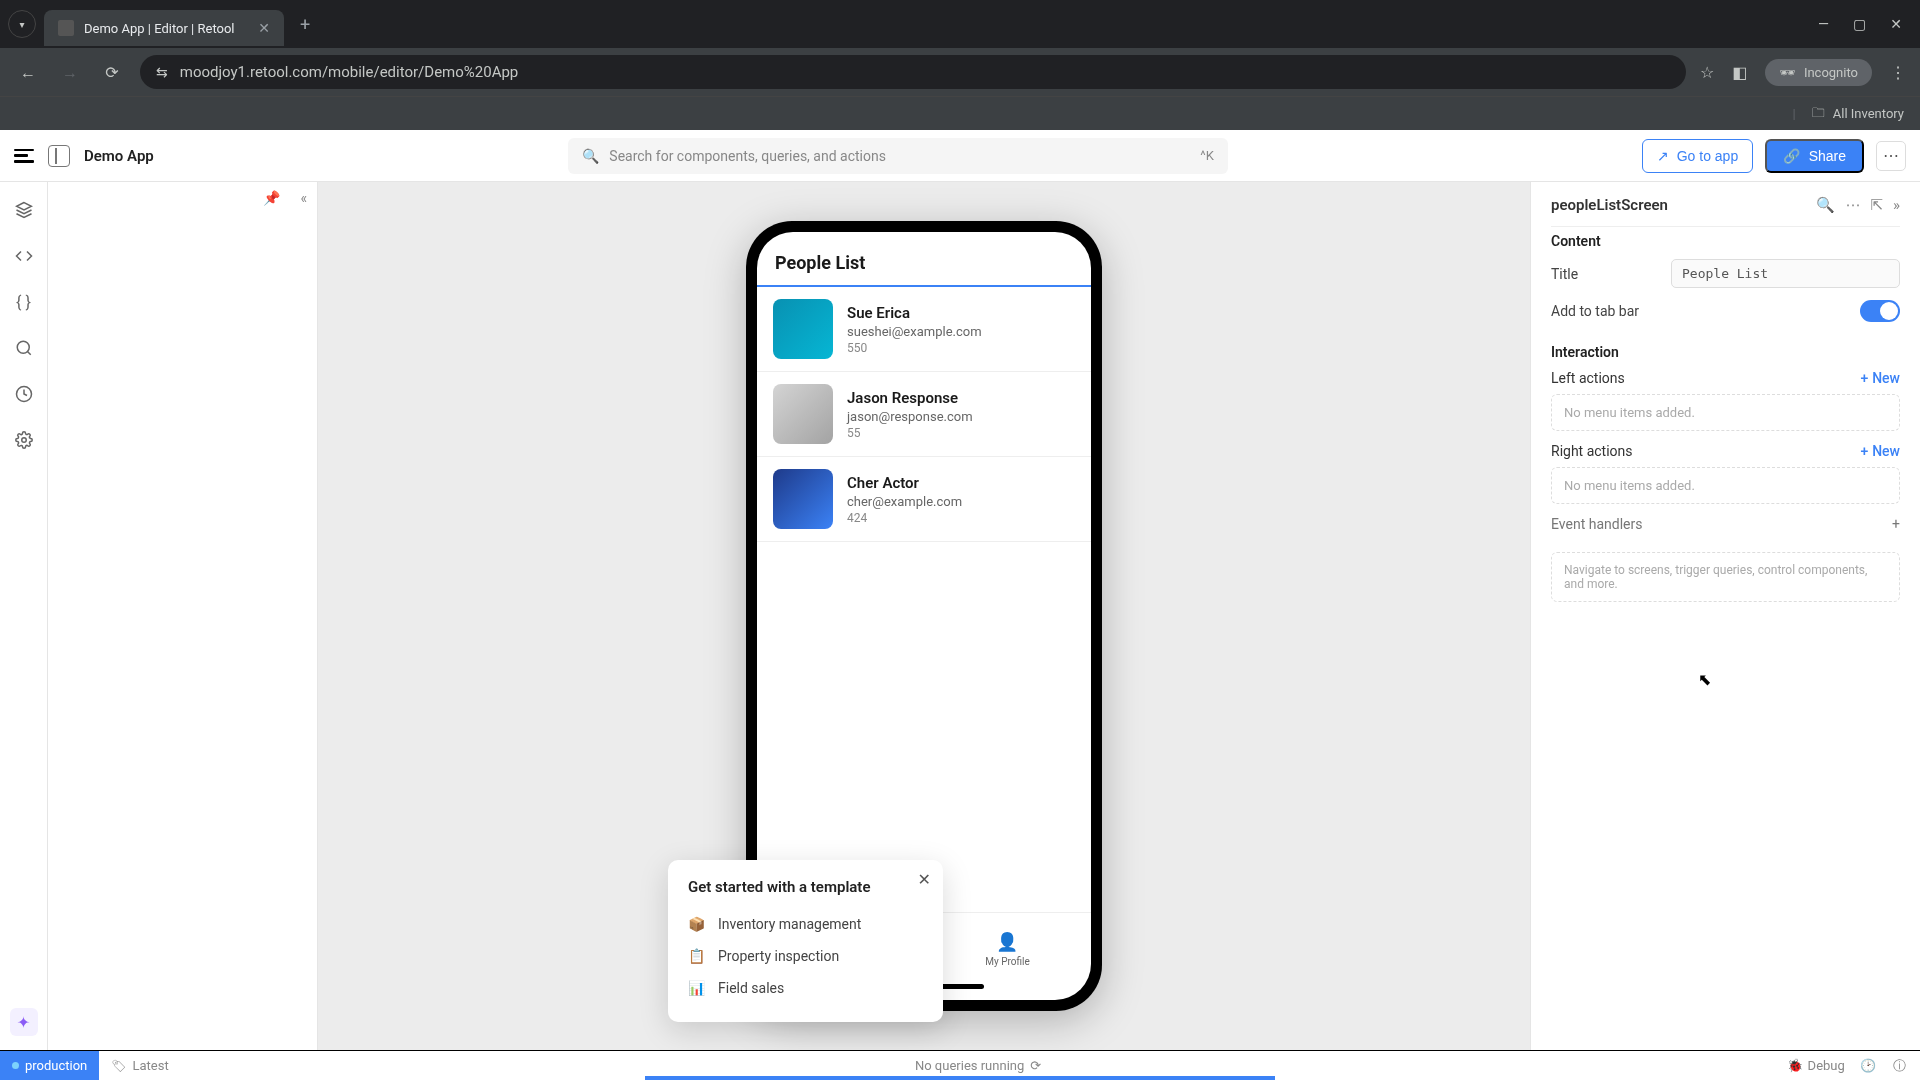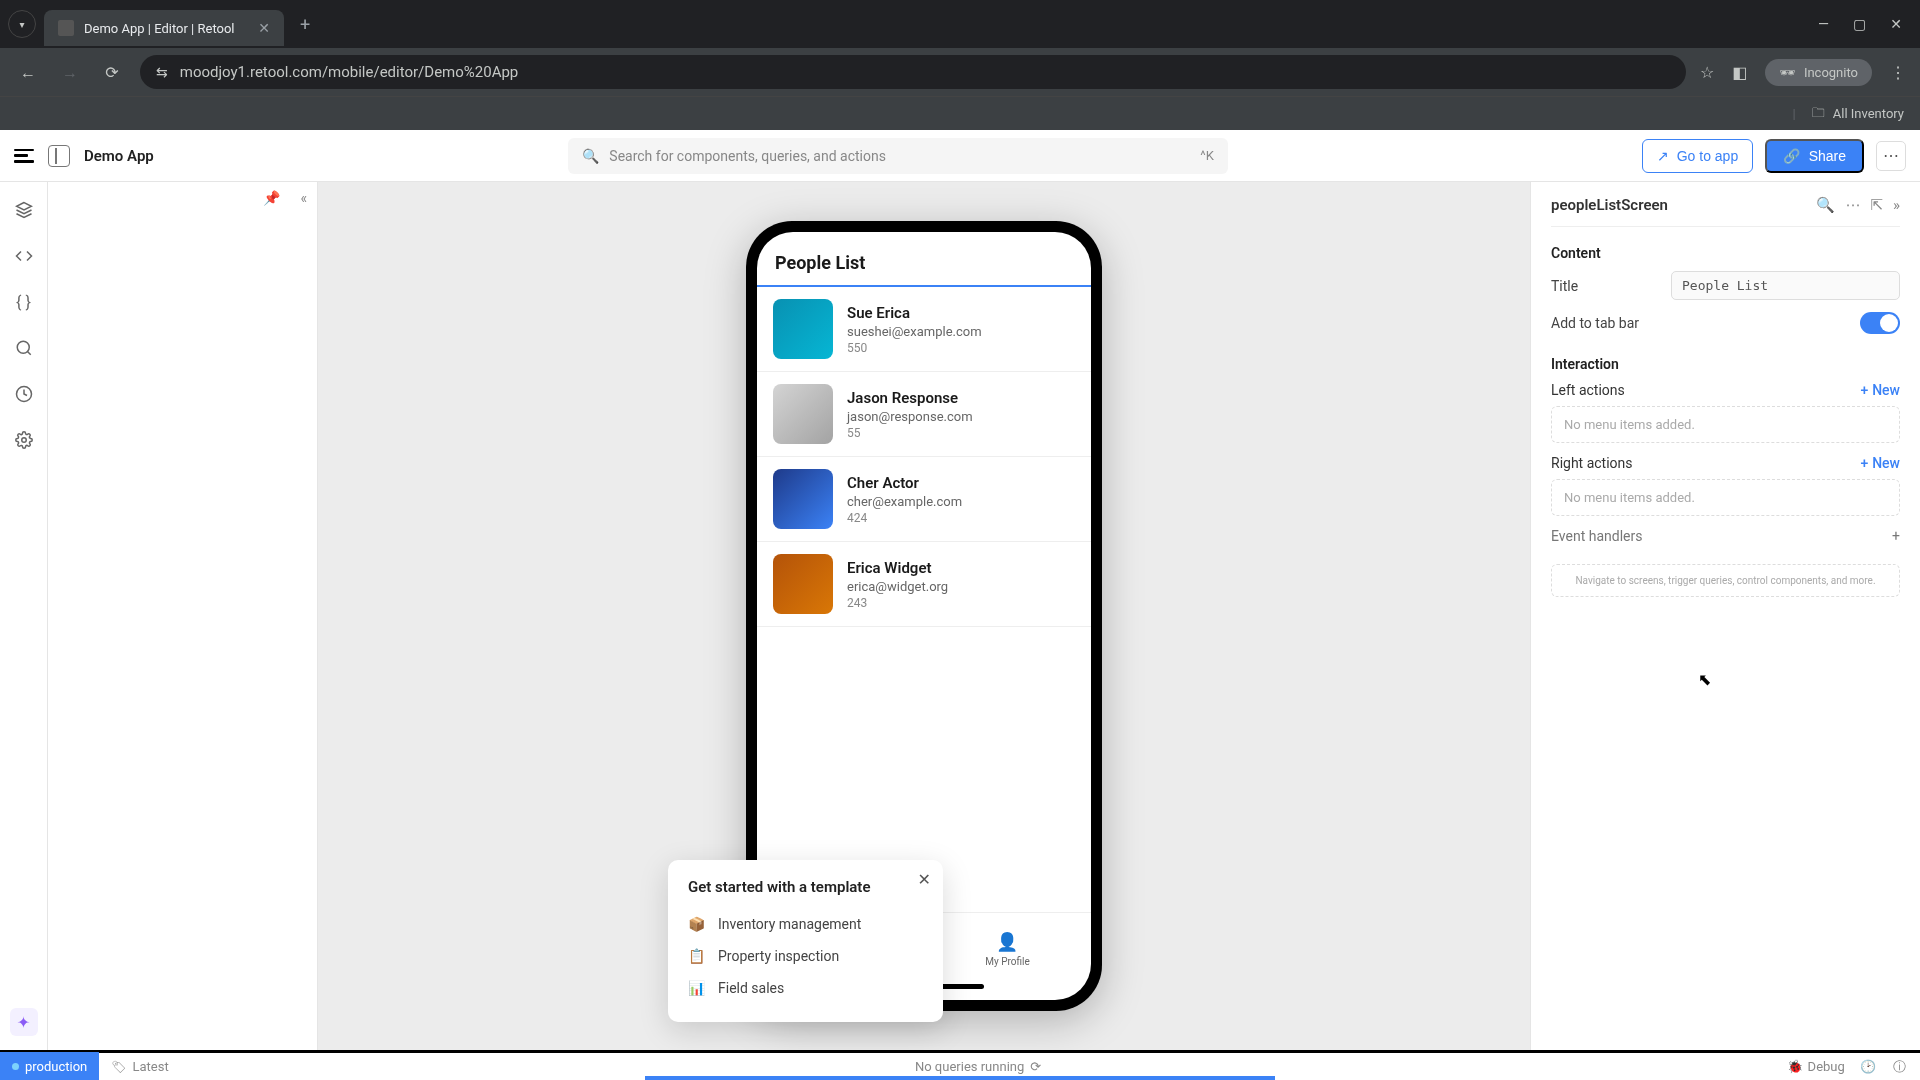--- a/index.html
+++ b/index.html
@@ -80,40 +80,40 @@
 
 
 .template-popup { position: absolute; left: 350px; bottom: 28px; width: 275px; background: #fff; border-radius: 10px; box-shadow: 0 8px 30px rgba(0,0,0,0.15); padding: 18px 20px; }
 .template-popup .close-x { position:absolute; top:10px; right:12px; color:#555; cursor:pointer; font-size:16px;}
 .template-popup h4 { font-size: 15px; font-weight: 600; margin-bottom: 12px; color:#222;}
 .template-item { display: flex; align-items: center; gap: 12px; padding: 8px 0; color: #444; font-size: 14px; cursor:pointer;}
 .template-icon { width:18px; text-align:center; color:#888;}
 
 
 .inspector { width: 390px; border-left: 1px solid #e5e5e5; padding: 14px 20px; overflow-y:auto; background:#fff;}
-.insp-head { display: flex; align-items: center; gap: 10px; margin-bottom: 18px; border-bottom:1px solid #eee; padding-bottom:12px;}
+.insp-head { display: flex; align-items: center; gap: 10px; margin-bottom: 6px; border-bottom:1px solid #eee; padding-bottom:12px;}
 .insp-title { font-weight: 600; font-size: 15px; flex:1; color:#333;}
 .insp-icon { color:#888; cursor:pointer; font-size:15px;}
 .section-label { font-weight: 600; font-size: 14px; margin-bottom: 10px; color:#222;}
 .section { margin-bottom: 22px; }
 .row { display: flex; align-items: center; margin-bottom: 12px; }
 .row-label { width: 120px; font-size: 14px; color: #444; }
 .row-input { flex: 1; border: 1px solid #ddd; border-radius: 5px; padding: 6px 10px; font-family: ui-monospace, monospace; font-size: 13px; color:#555; background:#fafafa;}
 .toggle { margin-left:auto; width: 40px; height: 22px; background: #3b82f6; border-radius: 11px; position: relative; cursor:pointer;}
 .toggle::after { content:''; position:absolute; right:2px; top:2px; width:18px; height:18px; background:#fff; border-radius:50%;}
 .sub-label { font-size: 14px; color:#333; display:flex; align-items:center; margin-bottom:8px;}
 .new-link { margin-left:auto; color:#3b82f6; font-size:14px; font-weight:500; cursor:pointer; display:flex; align-items:center; gap:4px;}
 .empty-box { border:1px dashed #ddd; border-radius:6px; padding:10px 12px; color:#aaa; font-size:13px; margin-bottom:12px;}
 .event-head { display:flex; align-items:center; margin-bottom:20px;}
 .event-head span{ font-size:14px; color:#777;}
 .plus { margin-left:auto; color:#888; cursor:pointer; font-size:18px;}
-.help-box { border:1px dashed #ddd; border-radius:6px; padding:10px 12px; color:#aaa; font-size:10px; text-align:center; margin-bottom:16px;}
-
-
-.status-bar { height: 30px; border-top: 3px solid #000000; display: flex; align-items: center; font-size: 13px; background:#fff;}
+.help-box { border:1px dashed #ddd; border-radius:6px; padding:10px 12px; color:#aaa; font-size:12px; text-align:left; margin-bottom:16px;}
+
+
+.status-bar { height: 30px; border-top: 1px solid #000000; display: flex; align-items: center; font-size: 13px; background:#fff;}
 .status-left { display:flex; align-items:center; gap:12px;}
 .env-badge { background: #3b82f6; color:#fff; padding: 5px 12px; display:flex; align-items:center; gap:6px; height:30px;}
 .env-dot{ width:7px; height:7px; background:#7dd3fc; border-radius:50%;}
 .version { color:#888; display:flex; align-items:center; gap:6px; cursor:pointer;}
 .tag-icon{ font-size:12px;}
 .status-center { margin: 0 auto; color:#888; display:flex; align-items:flex-start; gap:6px;}
 .status-right { display:flex; align-items:center; gap:16px; padding-right:14px; color:#888;}
 .debug-link{ color:#888; cursor:pointer; display:flex; gap:4px; align-items:center;}
 .bottom-accent { height:4px; background:#3b82f6; width:630px; margin:0 auto; position:absolute; left:50%; transform:translateX(-50%); bottom:0;}
 
@@ -256,28 +256,20 @@
                   </div>
                 </div>
                 <div class="person">
                   <div class="avatar a4"></div>
                   <div class="person-info">
                     <div class="name">Cher Actor</div>
                     <div class="email">cher@example.com</div>
                     <div class="num">424</div>
                   </div>
                 </div>
-                <div class="person">
-                  <div class="avatar a5"></div>
-                  <div class="person-info">
-                    <div class="name">Erica Widget</div>
-                    <div class="email">erica@widget.org</div>
-                    <div class="num">243</div>
-                  </div>
-                </div>
               </div>
             <div class="phone-tabbar">
               <div class="tab-item active">
                 <span class="tab-icon">☰</span>
                 <span>People List</span>
               </div>
               <div class="tab-item">
                 <span class="tab-icon">👤</span>
                 <span>My Profile</span>
               </div>

